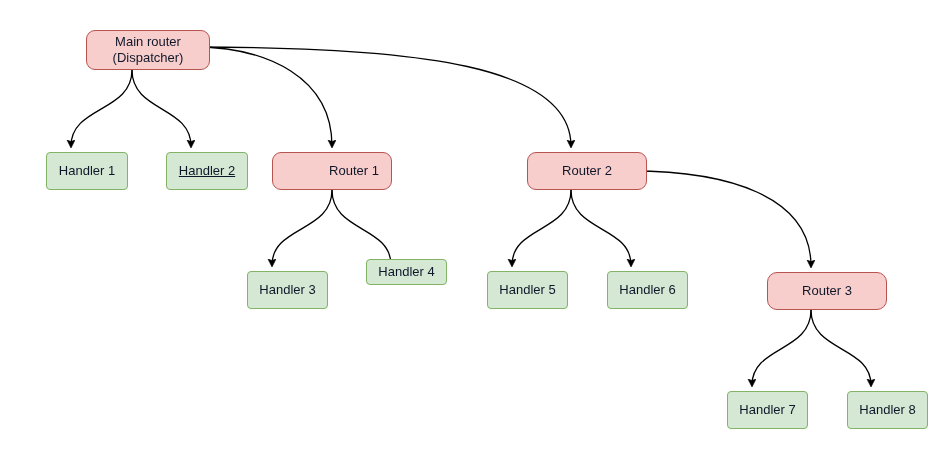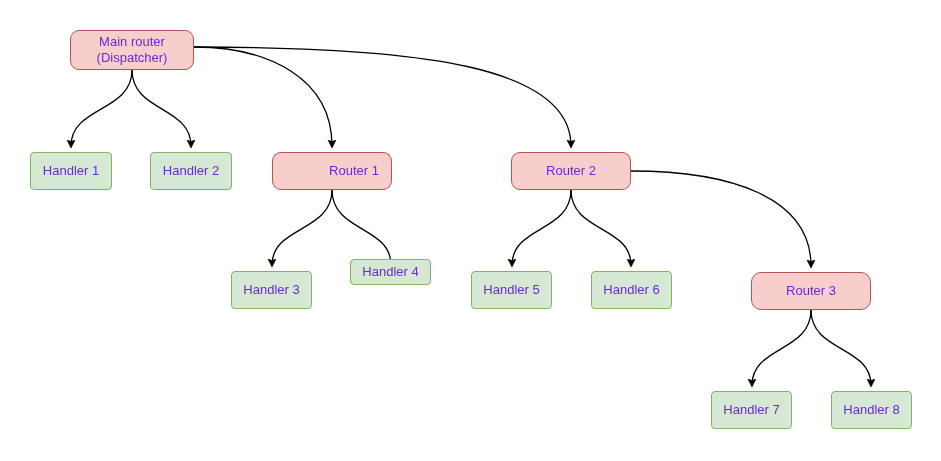--- a/index.html
+++ b/index.html
@@ -29,23 +29,24 @@
   .node-box {
     position: absolute;
     box-sizing: border-box;
     display: flex;
     align-items: center;
     justify-content: center;
     text-align: center;
     font-family: "Liberation Sans", sans-serif;
     font-size: 13px;
     line-height: 16px;
-    color: #6d28d9;
+    color: #0f172a;
     white-space: pre-line;
     user-select: none;
+    margin-left: 16px;
   }
   .node-router {
     background: #f8cecc;
     border: 1px solid #b85450;
     border-radius: 9px;
   }
   .node-handler {
     background: #d5e8d4;
     border: 1px solid #82b366;
     border-radius: 4px;
@@ -78,22 +79,22 @@
         <path d="M 631 171 C 728 171 811 196 811 266" fill="none" stroke="#000000" stroke-width="1.3" stroke-linecap="round" marker-end="url(#arrowhead)"></path>
         <path d="M 811 310 C 811 352 752 346 752 385" fill="none" stroke="#000000" stroke-width="1.3" stroke-linecap="round" marker-end="url(#arrowhead)"></path>
         <path d="M 811 310 C 811 352 871 346 871 385" fill="none" stroke="#000000" stroke-width="1.3" stroke-linecap="round" marker-end="url(#arrowhead)"></path>
       </g>
   </svg>
 
   <div id="nodes-layer">
       <div class="node-box node-router" style="left: 70px; top: 30px; width: 124px; height: 40px;"><span class="node-label">Main router
 (Dispatcher)</span></div>
       <div class="node-box node-handler" style="left: 30px; top: 152px; width: 82px; height: 38px;"><span class="node-label">Handler 1</span></div>
-      <div class="node-box node-handler" style="left: 150px; top: 152px; width: 82px; height: 38px;"><span class="node-label">Handler 2</span></div>
-      <div class="node-box node-router" style="left: 272px; top: 152px; width: 120px; height: 38px; padding-left: 44px;"><span class="node-label">Router 1</span></div>
+      <div class="node-box node-handler" style="left: 150px; top: 152px; width: 82px; height: 38px; text-decoration: underline;"><span class="node-label">Handler 2</span></div>
+      <div class="node-box node-router" style="left: 256px; top: 152px; width: 120px; height: 38px; padding-left: 44px;"><span class="node-label">Router 1</span></div>
       <div class="node-box node-router" style="left: 511px; top: 152px; width: 120px; height: 38px;"><span class="node-label">Router 2</span></div>
       <div class="node-box node-handler" style="left: 231px; top: 271px; width: 81px; height: 38px;"><span class="node-label">Handler 3</span></div>
       <div class="node-box node-handler" style="left: 350px; top: 259px; width: 81px; height: 26px;"><span class="node-label">Handler 4</span></div>
       <div class="node-box node-handler" style="left: 471px; top: 271px; width: 81px; height: 38px;"><span class="node-label">Handler 5</span></div>
       <div class="node-box node-handler" style="left: 591px; top: 271px; width: 81px; height: 38px;"><span class="node-label">Handler 6</span></div>
       <div class="node-box node-router" style="left: 751px; top: 272px; width: 120px; height: 38px; border-radius: 10px;"><span class="node-label">Router 3</span></div>
       <div class="node-box node-handler" style="left: 711px; top: 391px; width: 81px; height: 38px;"><span class="node-label">Handler 7</span></div>
       <div class="node-box node-handler" style="left: 831px; top: 391px; width: 81px; height: 38px; justify-content: center;"><span class="node-label">Handler 8</span></div>
     </div>
 

